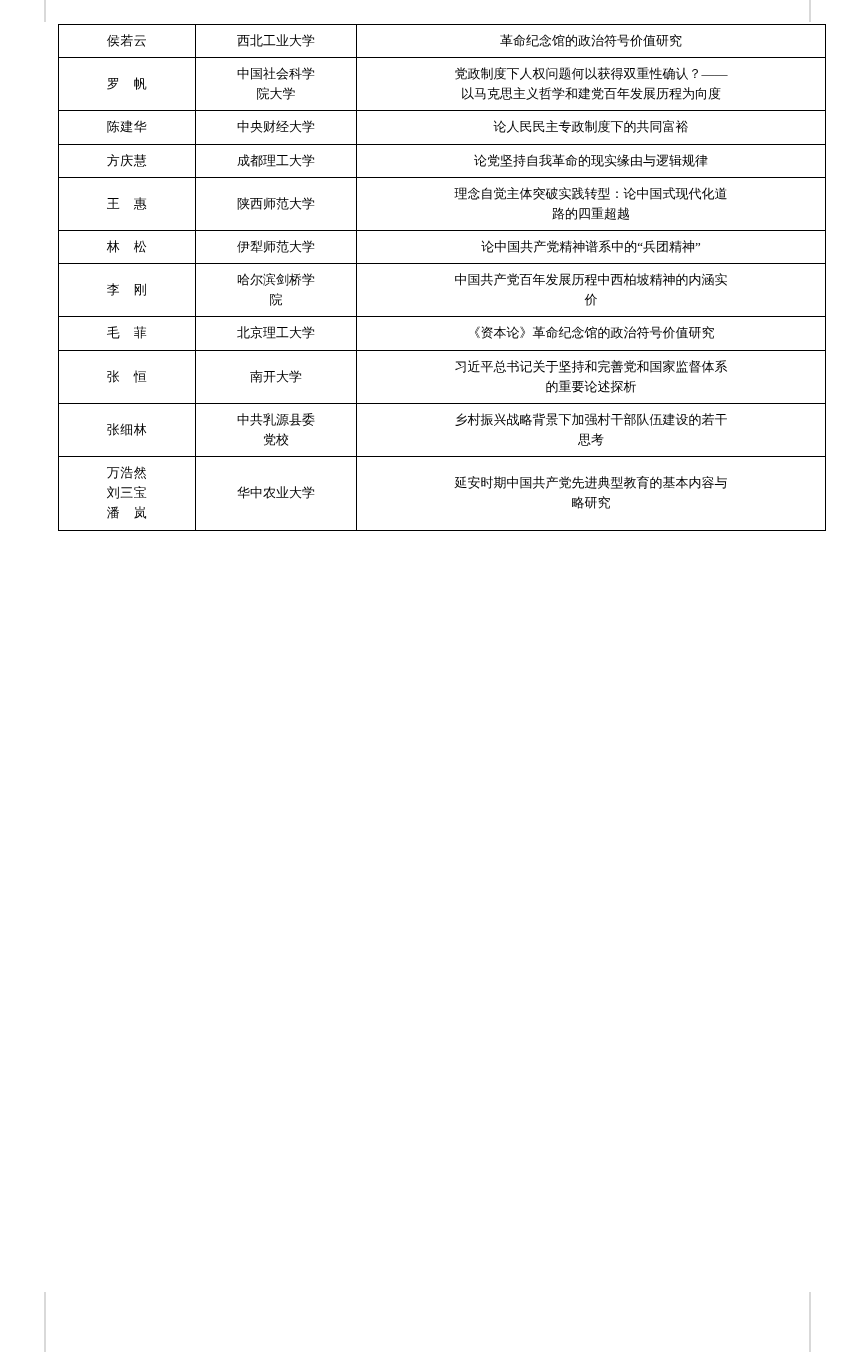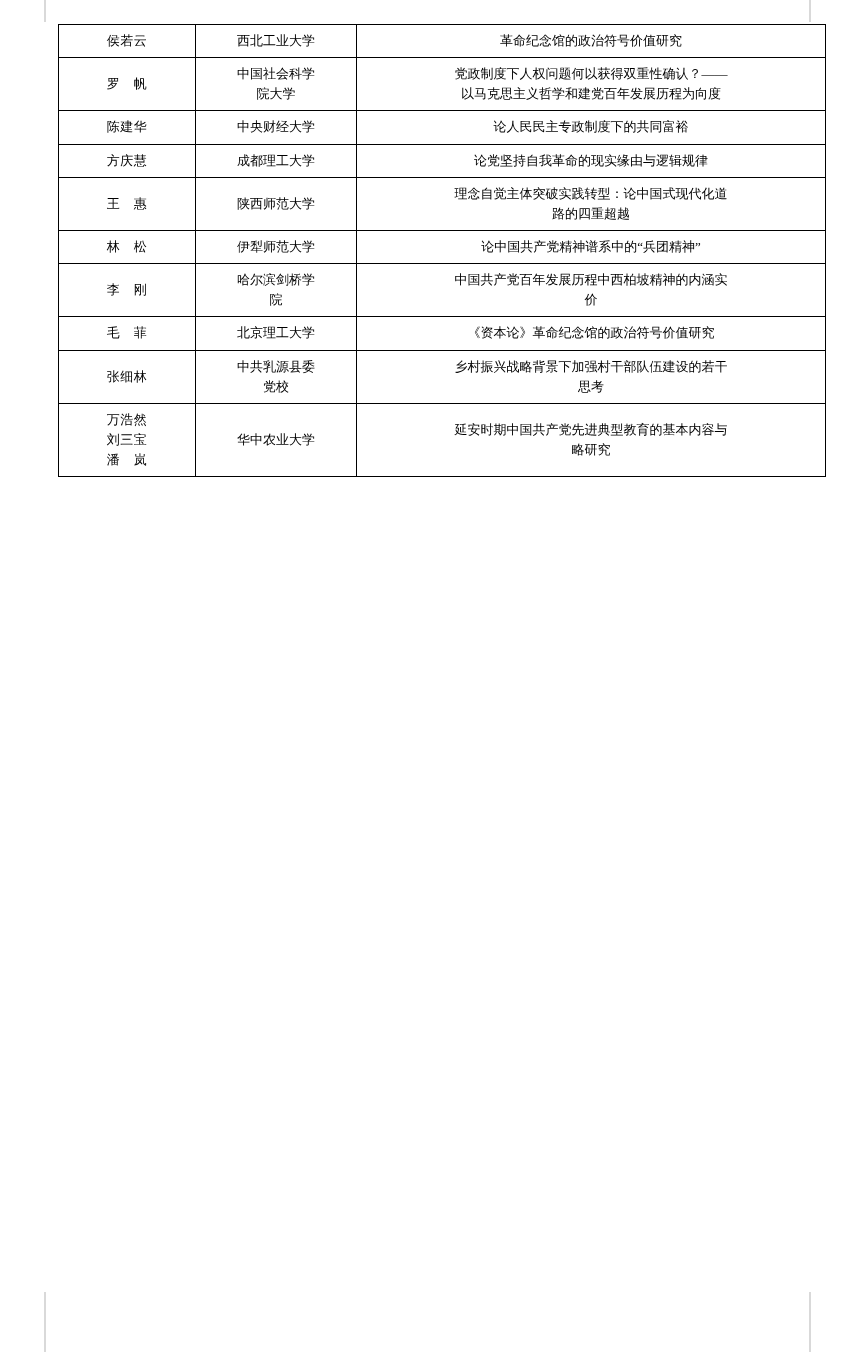--- a/index.html
+++ b/index.html
@@ -170,20 +170,32 @@
             </td>
             <td class="c-org">
               <span class="org-line">北京理工大学</span>
             </td>
             <td class="c-title">
               <span class="title-line">《资本论》革命纪念馆的政治符号价值研究</span>
             </td>
           </tr>
           <tr>
             <td class="c-name">
+              <span class="nm-line">张　恒</span>
+            </td>
+            <td class="c-org">
+              <span class="org-line">南开大学</span>
+            </td>
+            <td class="c-title">
+              <span class="title-line">习近平总书记关于坚持和完善党和国家监督体系</span>
+              <span class="title-line">的重要论述探析</span>
+            </td>
+          </tr>
+          <tr>
+            <td class="c-name">
               <span class="nm-line">张细林</span>
             </td>
             <td class="c-org">
               <span class="org-line">中共乳源县委</span>
               <span class="org-line">党校</span>
             </td>
             <td class="c-title">
               <span class="title-line">乡村振兴战略背景下加强村干部队伍建设的若干</span>
               <span class="title-line">思考</span>
             </td>

